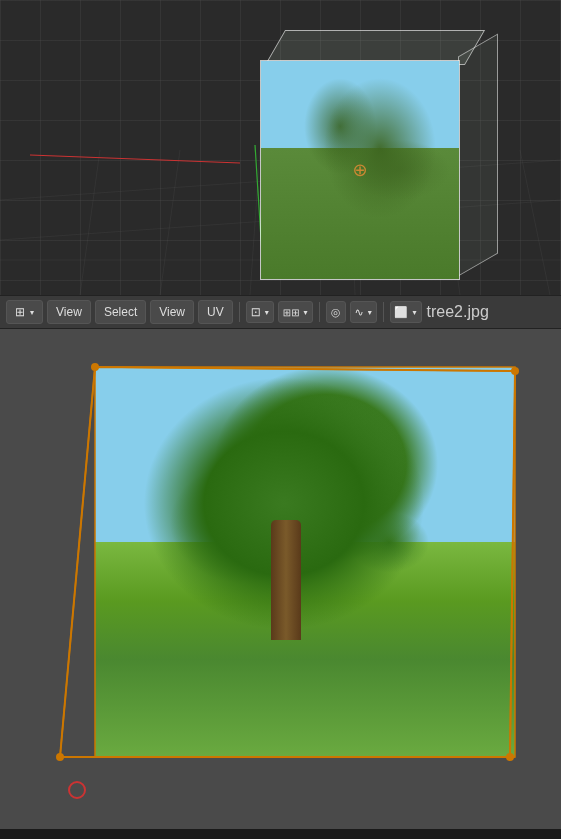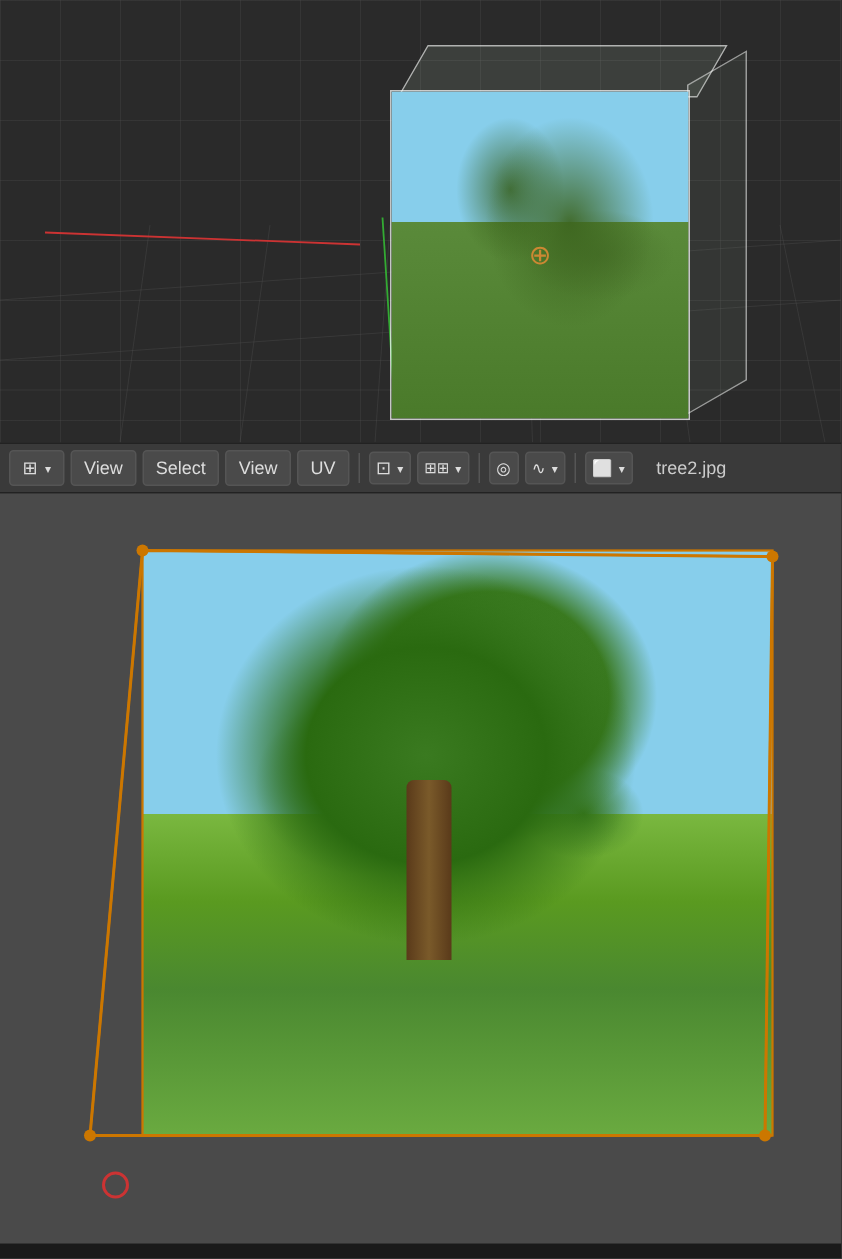--- a/index.html
+++ b/index.html
@@ -148,22 +148,22 @@
 
     .toolbar-separator {
       width: 1px;
       height: 20px;
       background: #555;
       margin: 0 2px;
     }
 
     .toolbar-filename {
       color: #ccc;
-      font-size: 12px;
-      margin-left: 12px;
+      font-size: 16px;
+      margin-left: 1px;
     }
 
     .toolbar-dropdown {
       height: 22px;
       padding: 0 4px;
       background: #4a4a4a;
       border: 1px solid #555;
       border-radius: 3px;
       color: #ddd;
       font-size: 11px;

